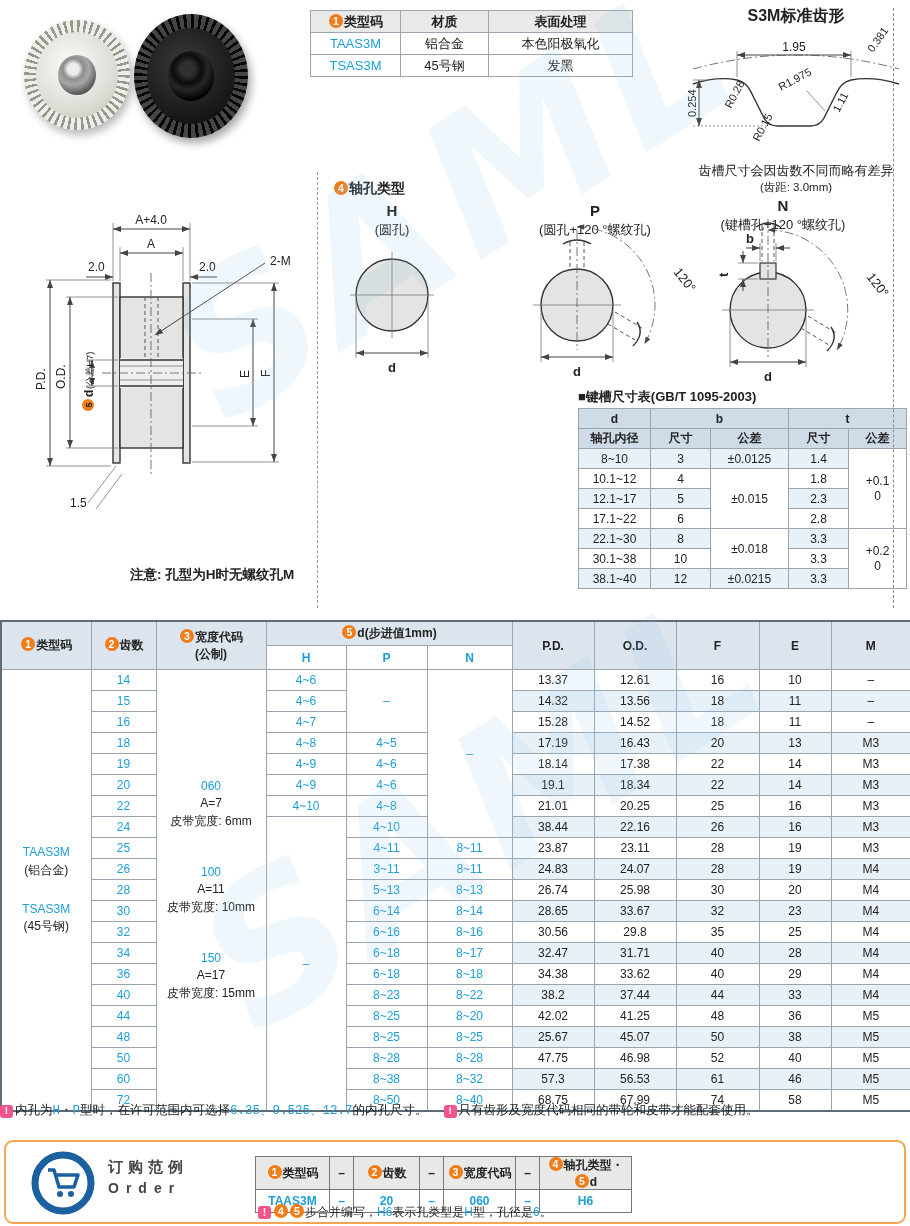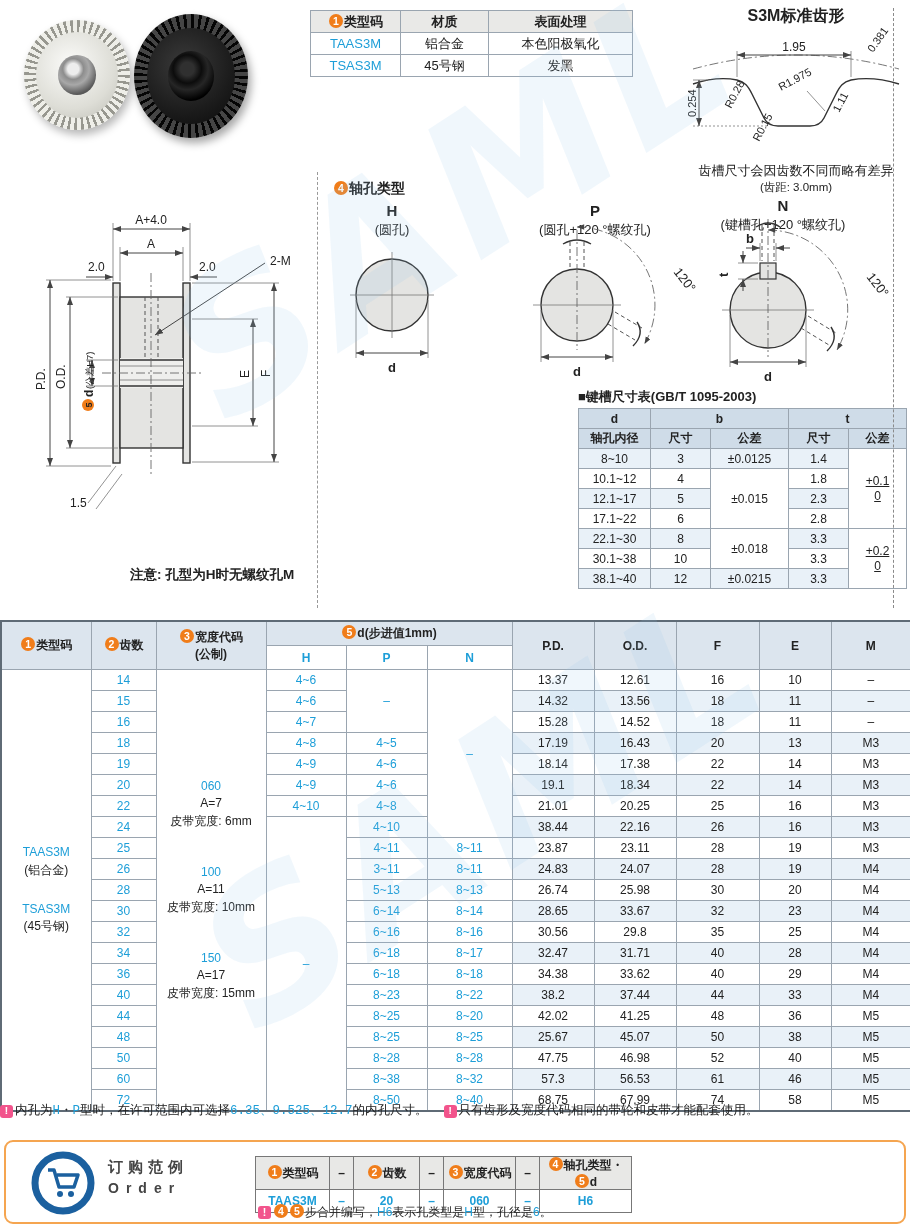--- a/index.html
+++ b/index.html
@@ -32,21 +32,21 @@
   #hole-title{left:333px;top:180px;font-size:14px;font-weight:bold;}
   #drawing-note{left:130px;top:566px;font-size:13.5px;font-weight:bold;}
   .vdash{position:absolute;left:317px;top:172px;height:436px;border-left:1px dashed #999;}
   .vdashdot{position:absolute;left:893px;top:8px;height:600px;border-left:1px dashed #8a8a8a;}
   
   #keyway-block{left:578px;top:388px;width:330px;}
   #keyway-title{font-size:13px;font-weight:bold;margin-bottom:2px;}
   #keyway-table{width:328px;font-size:12px;border:1.5px solid #5f6b76;}
   #keyway-table td{height:19px;}
   #keyway-table .kh{background:#cfdce8;font-weight:bold;}
-  #keyway-table .pre{white-space:pre-line;line-height:1.25;text-decoration:underline;}
+  #keyway-table .pre{white-space:pre-line;line-height:1.25;}
   #keyway-table .kalt{background:#e9f1f8;}
   
   #main-table{left:0;top:620px;width:910px;font-size:12px;border:2px solid #5f6b76;}
   #main-table td{height:20px;}
   #main-table td.h{background:#dce5ee;font-weight:bold;height:23px;}
   #main-table td.hb{color:#1d9ed8;font-weight:bold;height:23px;}
   #main-table td.b{color:#1d9ed8;}
   #main-table td.n{color:#222;}
   #main-table td.alt{background:#e9f1f8;}
   #main-table td.typec,#main-table td.widthc{line-height:1.45;font-size:12px;}

